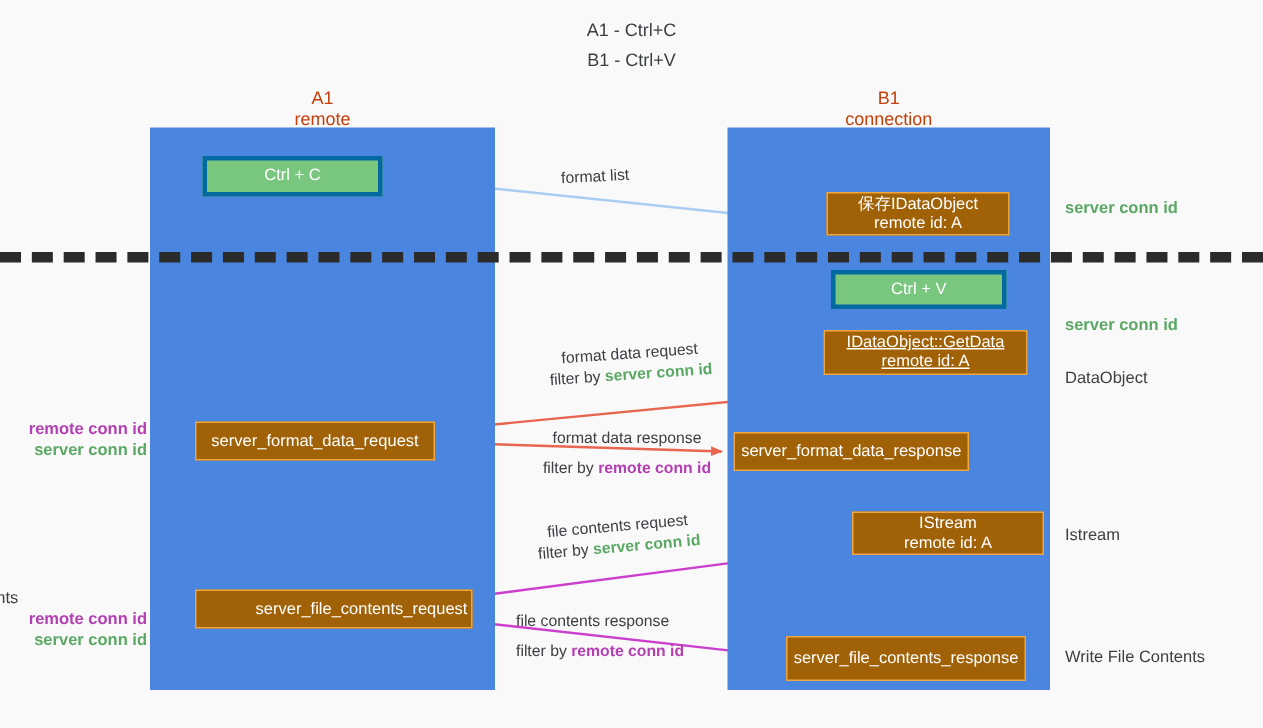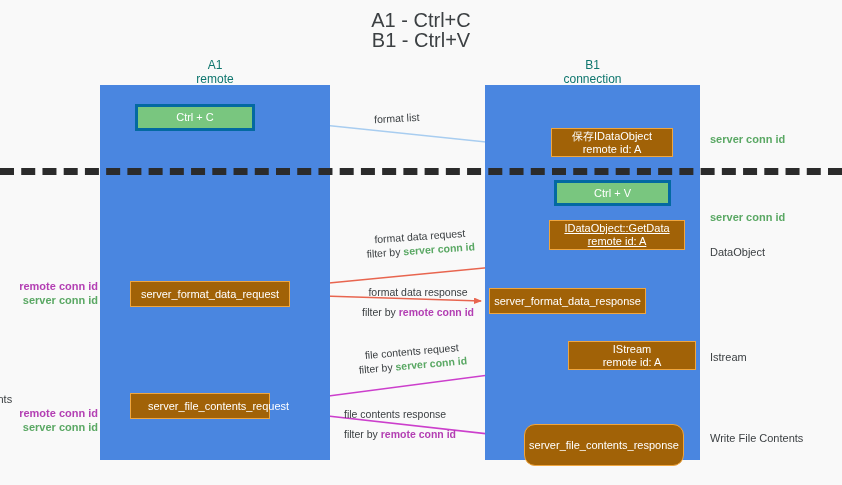--- a/index.html
+++ b/index.html
@@ -9,26 +9,26 @@
     font-family:"Liberation Sans","DejaVu Sans",sans-serif;
     position:relative;overflow:hidden;
   }
   #stage{position:absolute;left:0;top:0;width:842px;height:485px;}
 
   .abs{position:absolute;}
 
   
   #title{
     left:0;top:10px;width:842px;text-align:center;
-    font-size:20px;line-height:20px;color:#3c4043;white-space:pre-line;
+    font-size:12px;line-height:20px;color:#3c4043;white-space:pre-line;
   }
 
   
   .col-head{
-    font-size:12px;line-height:14px;color:#0f766e;text-align:center;
+    font-size:12px;line-height:14px;color:#c2410c;text-align:center;
     white-space:pre-line;
   }
   #head-a1{left:100px;top:58px;width:230px;}
   #head-b1{left:485px;top:58px;width:215px;}
 
   
   .lane{background:#4a86e0;}
   #lane-a1{left:100px;top:85px;width:230px;height:375px;}
   #lane-b1{left:485px;top:85px;width:215px;height:375px;}
 
@@ -49,22 +49,22 @@
   .box.green{background:#79c67f;border:3px solid #0369a1;}
   .box.orange{background:#a16207;border:1px solid #f0a63f;}
 
   #box-ctrlc{left:135px;top:104px;width:120px;height:27px;}
   #box-save-ido{left:551px;top:128px;width:122px;height:29px;}
   #box-ctrlv{left:554px;top:180px;width:117px;height:26px;}
   #box-getdata{left:549px;top:220px;width:136px;height:30px;text-decoration:underline;}
   #box-fmt-req{left:130px;top:281px;width:160px;height:26px;}
   #box-fmt-resp{left:489px;top:288px;width:157px;height:26px;}
   #box-istream{left:568px;top:341px;width:128px;height:29px;}
-  #box-file-req{left:130px;top:393px;width:140px;height:26px;padding-left:37px;}
-  #box-file-resp{left:524px;top:424px;width:160px;height:42px;border-radius:11px;}
+  #box-file-req{left:130px;top:393px;width:185px;height:26px;padding-left:37px;}
+  #box-file-resp{left:524px;top:424px;width:160px;height:30px;}
 
   
   .right-note{font-size:11px;line-height:14px;color:#3c4043;}
   .green-txt{color:#5aa864;font-weight:bold;}
   .purple-txt{color:#b33fb3;font-weight:bold;}
 
   #rnote-sc1{left:710px;top:132px;}
   #rnote-sc2{left:710px;top:210px;}
   #rnote-dataobject{left:710px;top:245px;}
   #rnote-istream{left:710px;top:350px;}

